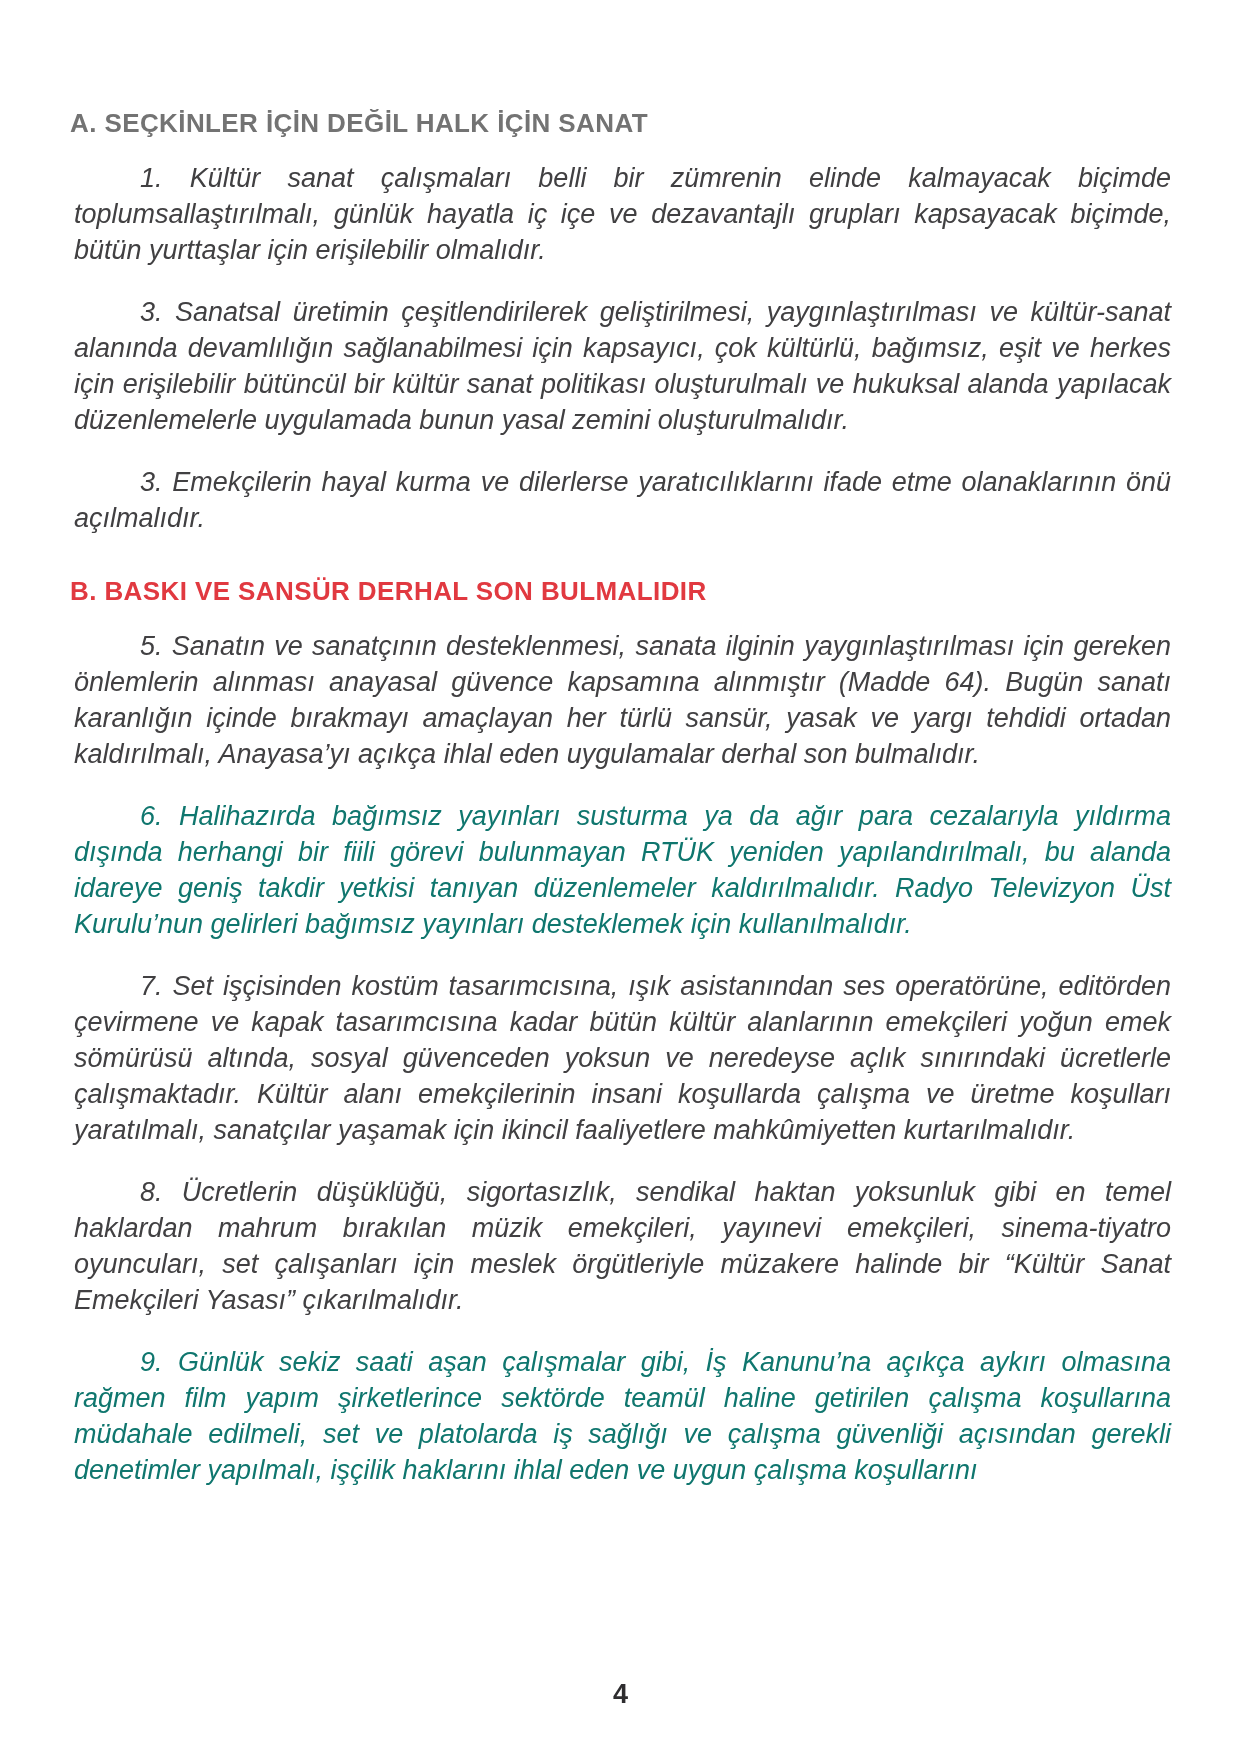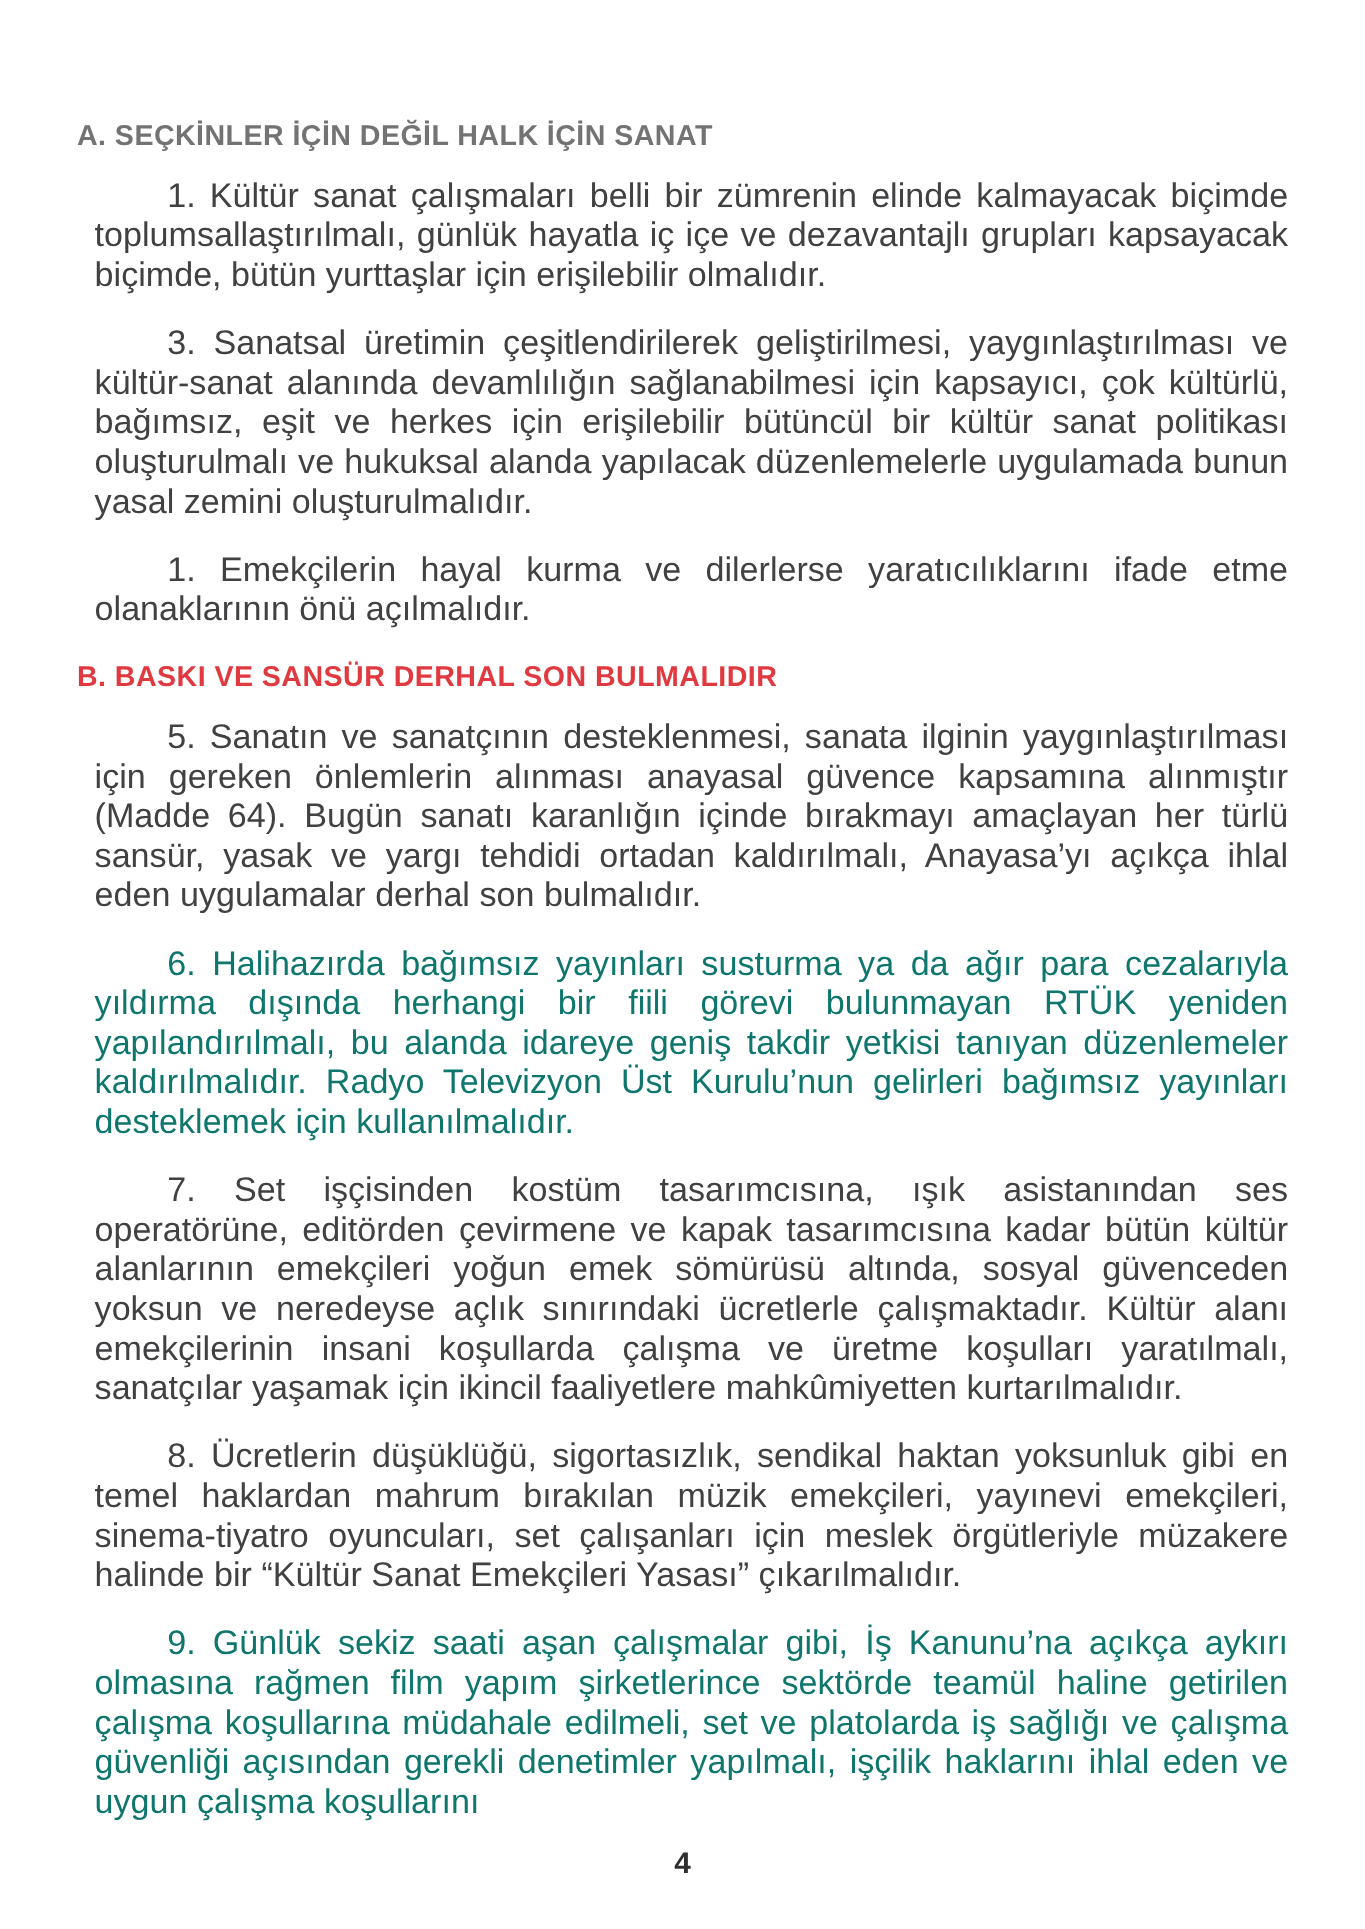--- a/index.html
+++ b/index.html
@@ -26,30 +26,31 @@
     font-family: "Liberation Sans", sans-serif;
     font-weight: 800;
     font-size: 26px;
     line-height: 30px;
     letter-spacing: 0.4px;
     color: #e13940;
     margin: 0 0 22px 0;
     white-space: nowrap;
   }
   .section + .section .section-heading {
-    margin-top: 28px;
+    margin-top: 40px;
   }
   .body-paragraph {
     font-family: "Liberation Sans", sans-serif;
-    font-size: 31px;
+    font-size: 27px;
     line-height: 36px;
     color: #414042;
     text-align: justify;
     text-indent: 66px;
-    margin: 0 0 26px 16px;
+    margin: 0 0 26px 4px;
+    font-style: italic;
   }
   .page-number {
     position: absolute;
     bottom: 44px;
     left: 0;
     width: 100%;
     text-align: center;
     font-family: "Liberation Sans", sans-serif;
     font-weight: bold;
     font-size: 27px;
@@ -59,21 +60,21 @@
 </head>
 <body>
 
 <div class="page">
   <div class="page-content">
 
     <section class="section">
       <h2 class="section-heading" style="color: #737373;">A. SEÇKİNLER İÇİN DEĞİL HALK İÇİN SANAT</h2>
       <p class="body-paragraph" style="color: rgb(65, 64, 66);">1. Kültür sanat çalışmaları belli bir zümrenin elinde kalmayacak biçimde toplumsallaştırılmalı, günlük hayatla iç içe ve dezavantajlı grupları kapsayacak biçimde, bütün yurttaşlar için erişilebilir olmalıdır.</p>
       <p class="body-paragraph" style="color: rgb(65, 64, 66);">3. Sanatsal üretimin çeşitlendirilerek geliştirilmesi, yaygınlaştırılması ve kültür-sanat alanında devamlılığın sağlanabilmesi için kapsayıcı, çok kültürlü, bağımsız, eşit ve herkes için erişilebilir bütüncül bir kültür sanat politikası oluşturulmalı ve hukuksal alanda yapılacak düzenlemelerle uygulamada bunun yasal zemini oluşturulmalıdır.</p>
-      <p class="body-paragraph" style="color: rgb(65, 64, 66);">1. Emekçilerin hayal kurma ve dilerlerse yaratıcılıklarını ifade etme olanaklarının önü açılmalıdır.</p>
+      <p class="body-paragraph" style="color: rgb(65, 64, 66);">3. Emekçilerin hayal kurma ve dilerlerse yaratıcılıklarını ifade etme olanaklarının önü açılmalıdır.</p>
     </section>
 
     <section class="section">
       <h2 class="section-heading" style="color: rgb(225, 57, 64);">B. BASKI VE SANSÜR DERHAL SON BULMALIDIR</h2>
       <p class="body-paragraph" style="color: rgb(65, 64, 66);">5. Sanatın ve sanatçının desteklenmesi, sanata ilginin yaygınlaştırılması için gereken önlemlerin alınması anayasal güvence kapsamına alınmıştır (Madde 64). Bugün sanatı karanlığın içinde bırakmayı amaçlayan her türlü sansür, yasak ve yargı tehdidi ortadan kaldırılmalı, Anayasa’yı açıkça ihlal eden uygulamalar derhal son bulmalıdır.</p>
       <p class="body-paragraph" style="color: #0f766e;">6. Halihazırda bağımsız yayınları susturma ya da ağır para cezalarıyla yıldırma dışında herhangi bir fiili görevi bulunmayan RTÜK yeniden yapılandırılmalı, bu alanda idareye geniş takdir yetkisi tanıyan düzenlemeler kaldırılmalıdır. Radyo Televizyon Üst Kurulu’nun gelirleri bağımsız yayınları desteklemek için kullanılmalıdır.</p>
     </section>
 
     <section class="section">
       <p class="body-paragraph" style="color: rgb(65, 64, 66);">7. Set işçisinden kostüm tasarımcısına, ışık asistanından ses operatörüne, editörden çevirmene ve kapak tasarımcısına kadar bütün kültür alanlarının emekçileri yoğun emek sömürüsü altında, sosyal güvenceden yoksun ve neredeyse açlık sınırındaki ücretlerle çalışmaktadır. Kültür alanı emekçilerinin insani koşullarda çalışma ve üretme koşulları yaratılmalı, sanatçılar yaşamak için ikincil faaliyetlere mahkûmiyetten kurtarılmalıdır.</p>

